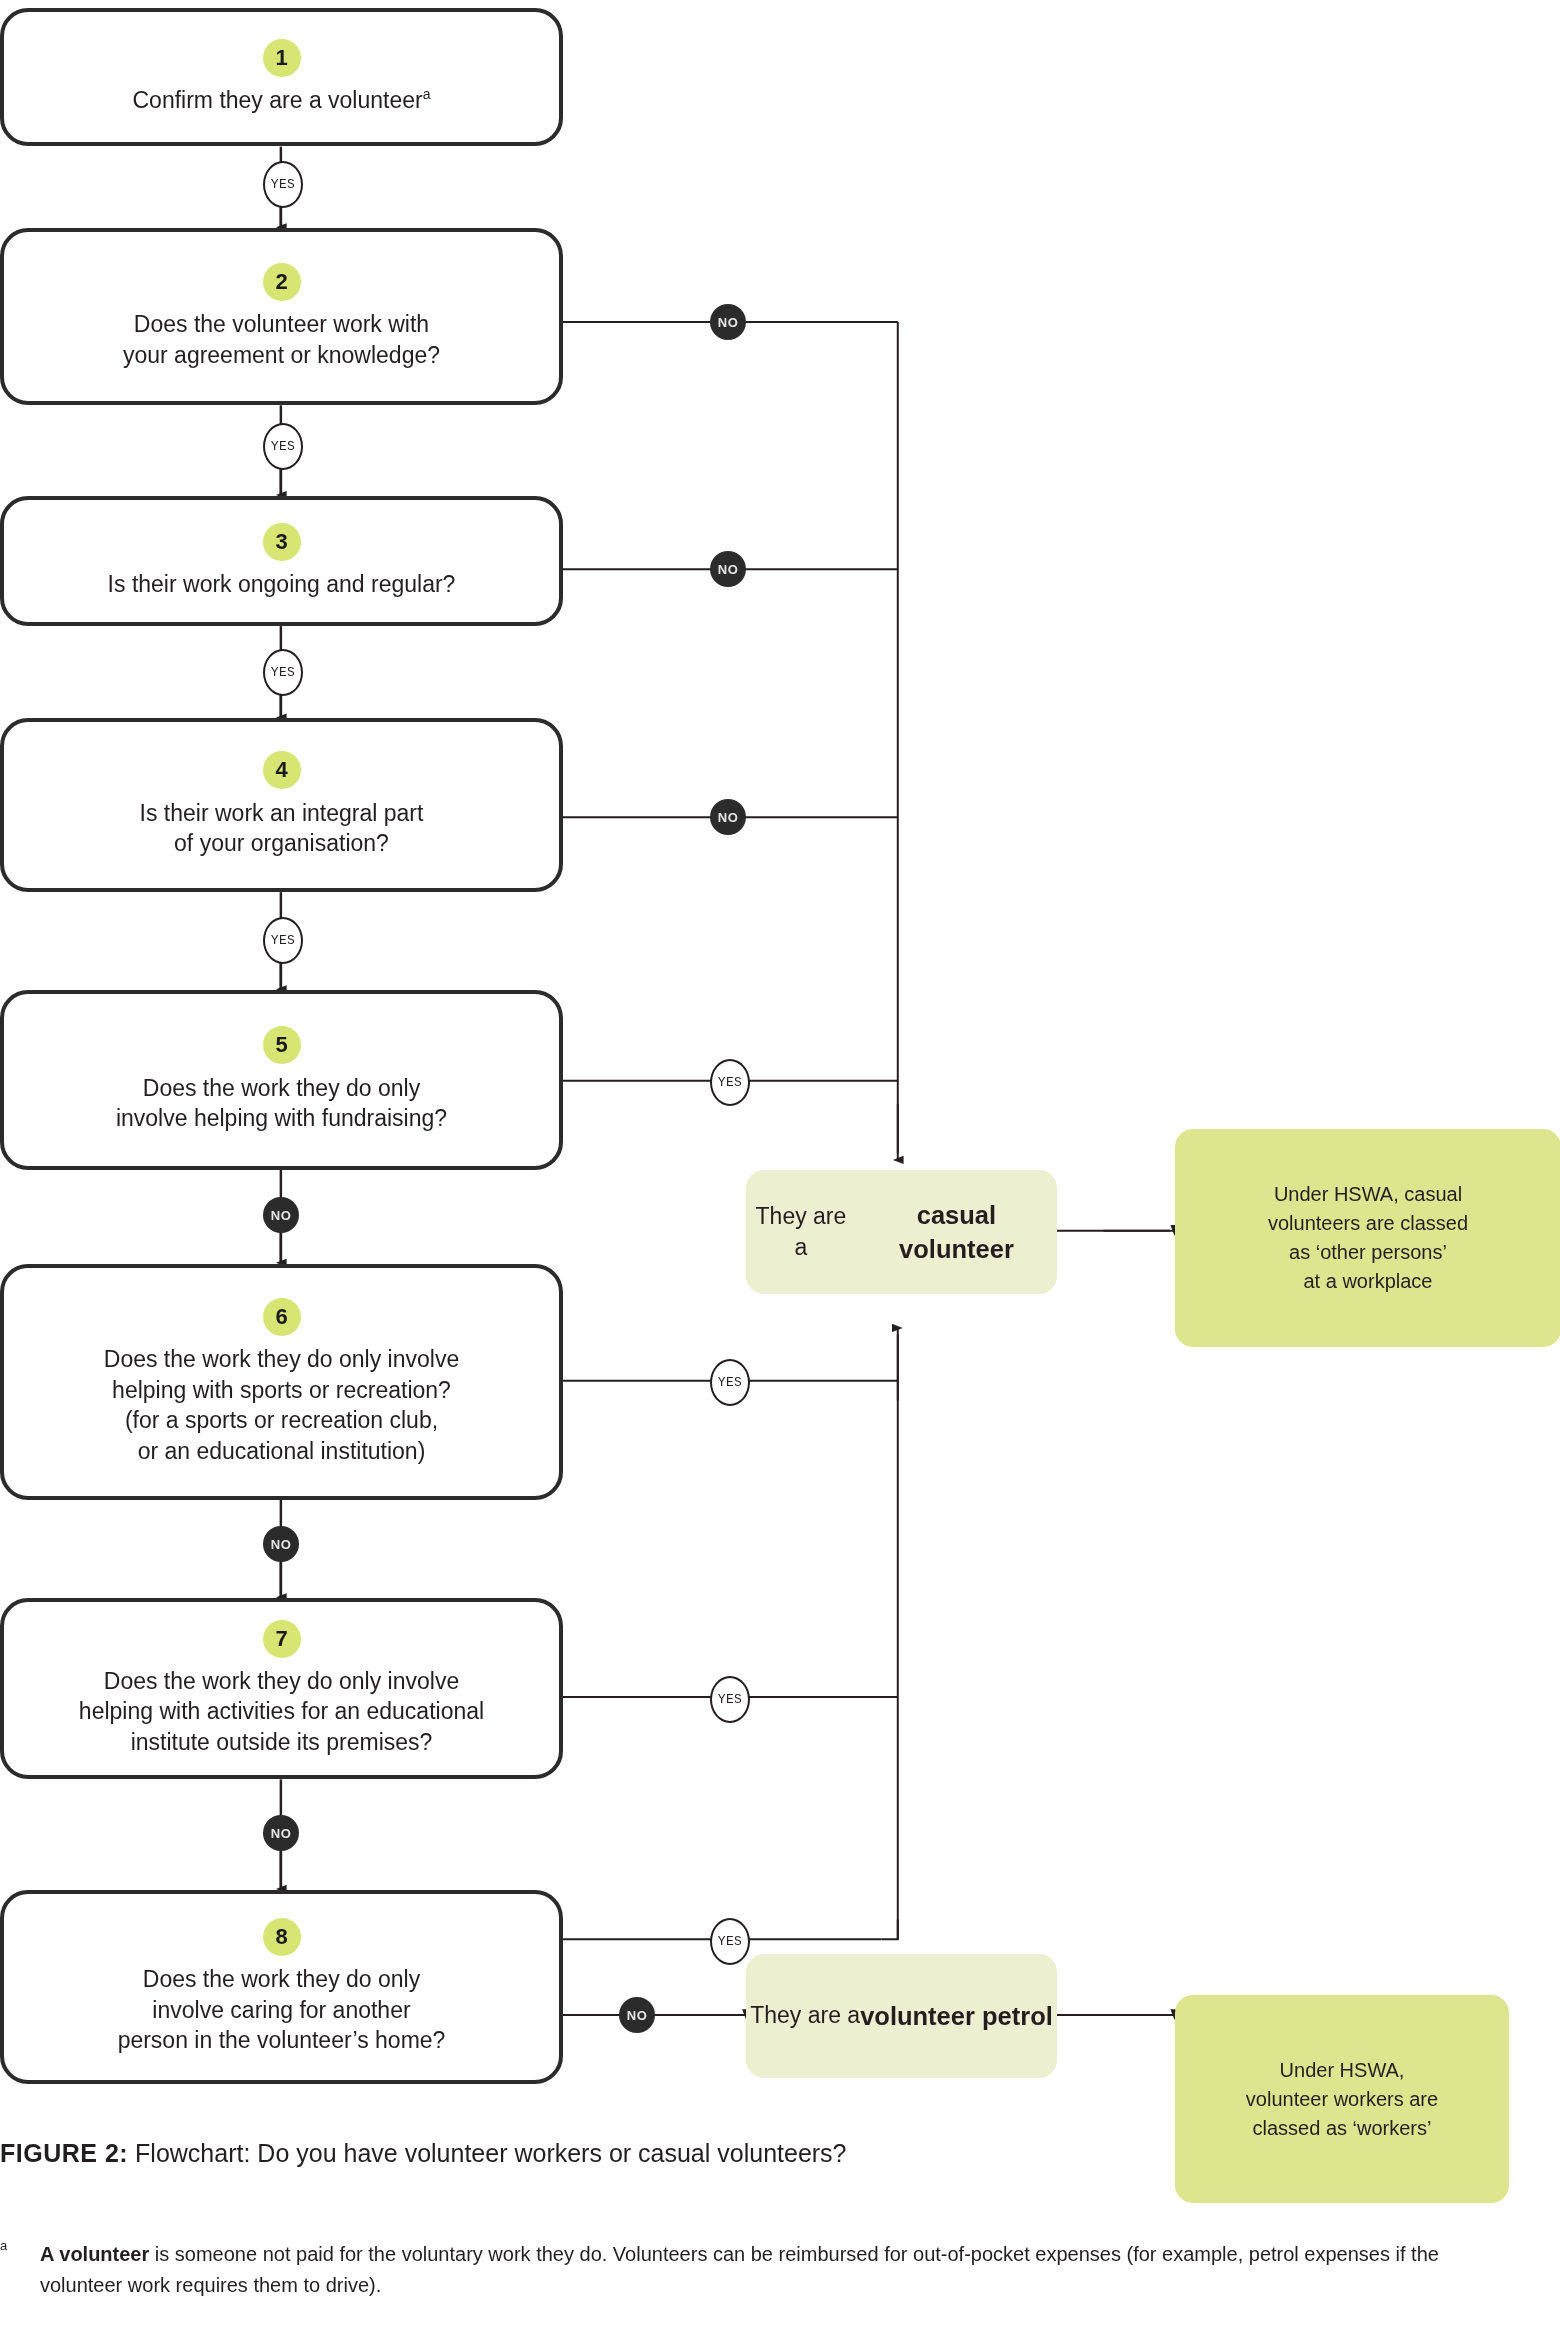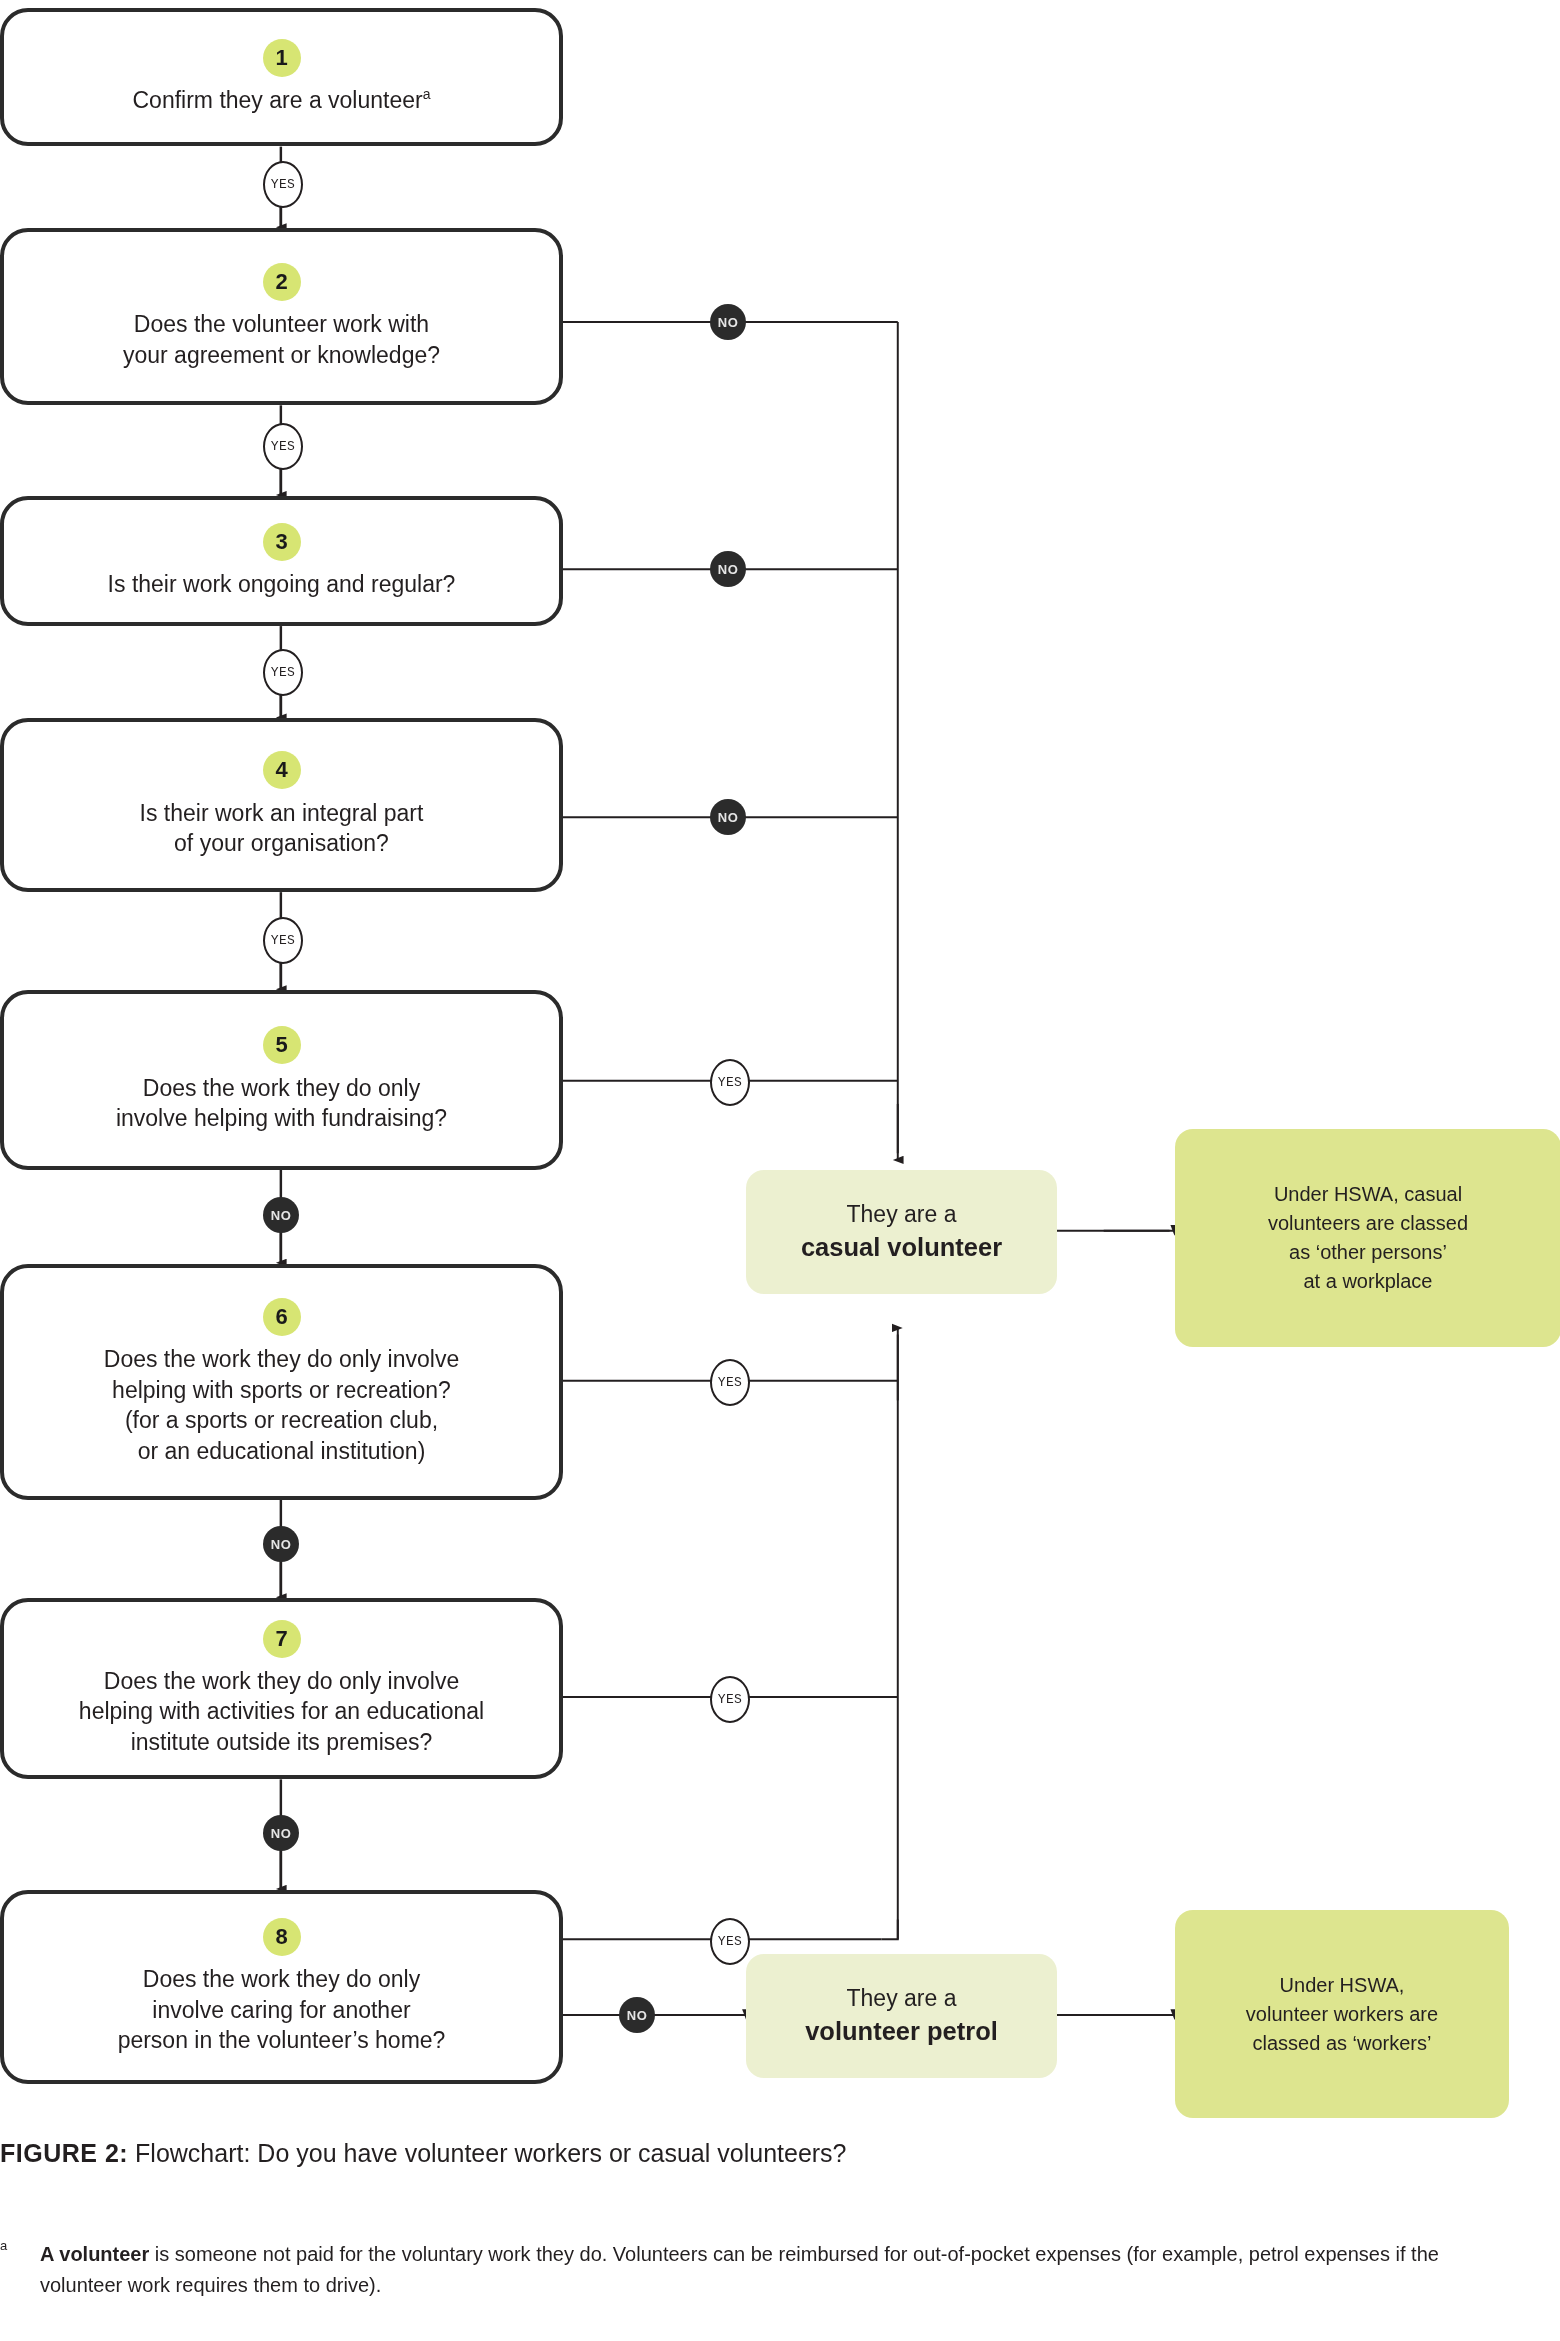--- a/index.html
+++ b/index.html
@@ -54,21 +54,21 @@
   }
   .qtext sup{font-size:14px;vertical-align:super;}
 
   
   .resultbox{
     position:absolute;
     box-sizing:border-box;
     background:#ecf0d0;
     border-radius:18px;
     display:flex;
-    flex-direction:column;
+    flex-direction:row;
     align-items:center;
     justify-content:center;
     text-align:center;
     z-index:3;
   }
   .resultbox .r1{font-size:23px;line-height:1.35;}
   .resultbox .r2{font-size:25.5px;line-height:1.35;font-weight:bold;}
 
   .classbox{
     position:absolute;
@@ -270,21 +270,21 @@
 volunteers are classed
 as ‘other persons’
 at a workplace</div>
   </div>
 
   <div class="resultbox" style="left:746px;top:1954px;width:311px;height:124px;">
     <div class="r1">They are a</div>
     <div class="r2">volunteer petrol</div>
   </div>
 
-  <div class="classbox" style="left:1175px;top:1910px;width:334px;height:208px;">
+  <div class="classbox" style="left:1175px;top:1995px;width:334px;height:208px;">
     <div class="ctext">Under HSWA,
 volunteer workers are
 classed as ‘workers’</div>
   </div>
 
   <div class="badge yes" style="left:263px;top:161px;">YES</div>
   <div class="badge yes" style="left:263px;top:423px;">YES</div>
   <div class="badge yes" style="left:263px;top:649px;">YES</div>
   <div class="badge yes" style="left:263px;top:917px;">YES</div>
 

